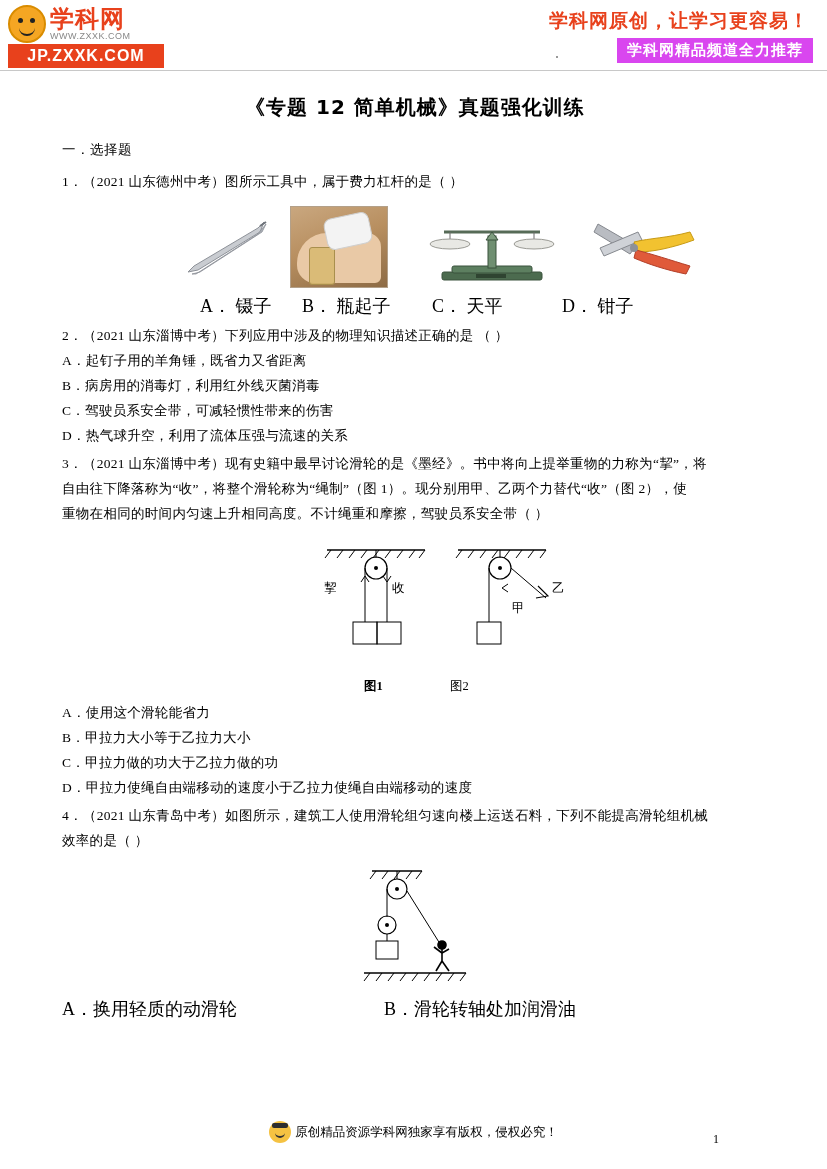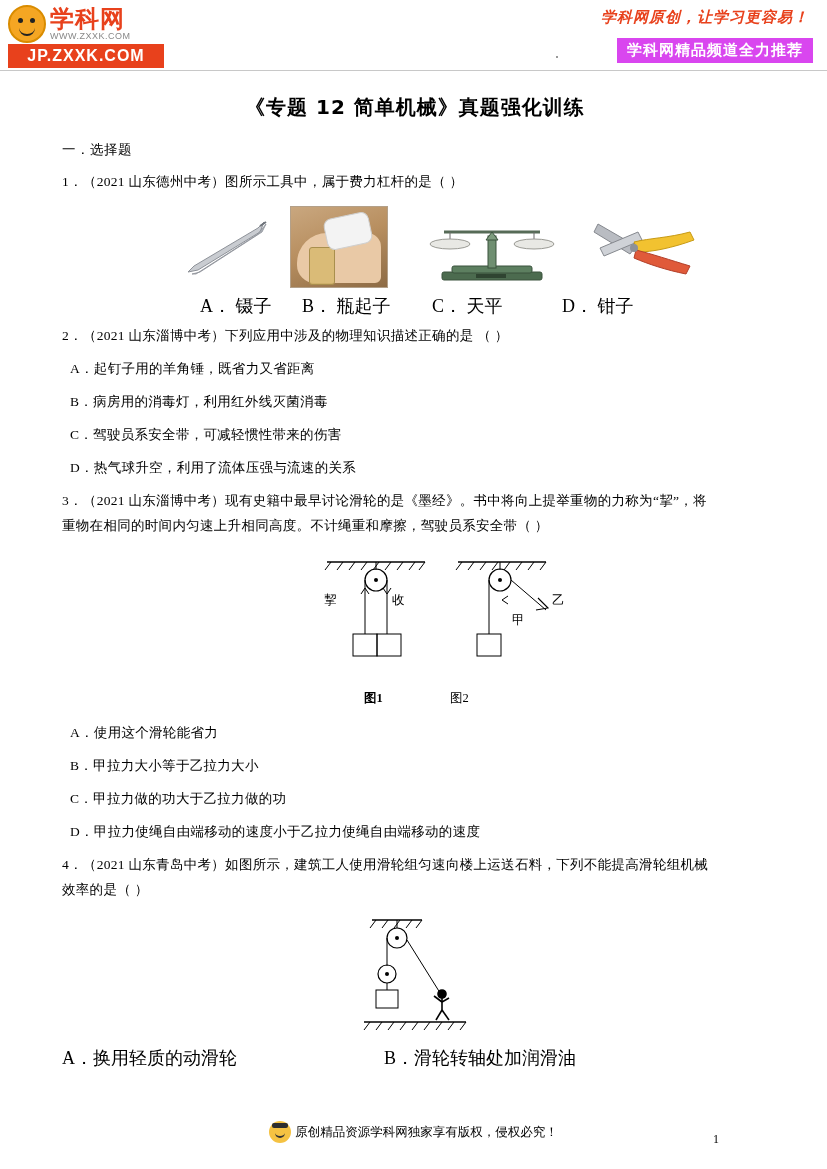--- a/index.html
+++ b/index.html
@@ -86,23 +86,22 @@
     font-weight: bold;
     letter-spacing: 1px;
     display: flex;
     align-items: center;
     justify-content: center;
   }
   .slogan {
     position: absolute;
     right: 18px; top: 8px;
     font-family: "DejaVu Sans", sans-serif;
-    font-size: 15px;
+    font-size: 19px;
     color: #e8411c;
-    font-style: italic;
     font-weight: bold;
     letter-spacing: 1px;
   }
   .promo-bar {
     position: absolute;
     right: 14px; top: 38px;
     background: #d946ef;
     color: #ffffff;
     font-family: "DejaVu Sans", sans-serif;
     font-size: 15px;
@@ -149,21 +148,21 @@
     line-height: 25px;
     letter-spacing: 0.3px;
     margin: 0;
   }
   .q-block {
     margin-bottom: 3px;
   }
   .opt-line {
     font-size: 13.5px;
     line-height: 25px;
-    margin: 8px;
+    margin: 0;
     letter-spacing: 0.3px;
   }
 
   
   .fig-row-1 {
     position: relative;
     height: 92px;
     margin: 8px 0 0 0;
   }
   .tweezers {
@@ -365,20 +364,21 @@
   <div class="q-block">
     <p class="q-line">2．（2021 山东淄博中考）下列应用中涉及的物理知识描述正确的是   （        ）</p>
     <p class="opt-line">A．起钉子用的羊角锤，既省力又省距离</p>
     <p class="opt-line">B．病房用的消毒灯，利用红外线灭菌消毒</p>
     <p class="opt-line">C．驾驶员系安全带，可减轻惯性带来的伤害</p>
     <p class="opt-line">D．热气球升空，利用了流体压强与流速的关系</p>
   </div>
 
   <div class="q-block">
     <p class="q-line">3．（2021 山东淄博中考）现有史籍中最早讨论滑轮的是《墨经》。书中将向上提举重物的力称为“挈”，将</p>
+    <p class="q-line">自由往下降落称为“收”，将整个滑轮称为“绳制”（图 1）。现分别用甲、乙两个力替代“收”（图 2），使</p>
     <p class="q-line">重物在相同的时间内匀速上升相同高度。不计绳重和摩擦，驾驶员系安全带（  ）</p>
 
     <div class="fig-pulley">
 
       <svg style="position:absolute; left:255px; top:0;" width="118" height="132" viewBox="0 0 118 132">
         <line x1="10" y1="14" x2="108" y2="14" stroke="#000" stroke-width="1.4"></line>
         <g stroke="#000" stroke-width="1">
           <line x1="14" y1="14" x2="8" y2="22"></line>
             <line x1="26" y1="14" x2="20" y2="22"></line>
           <line x1="38" y1="14" x2="32" y2="22"></line>

